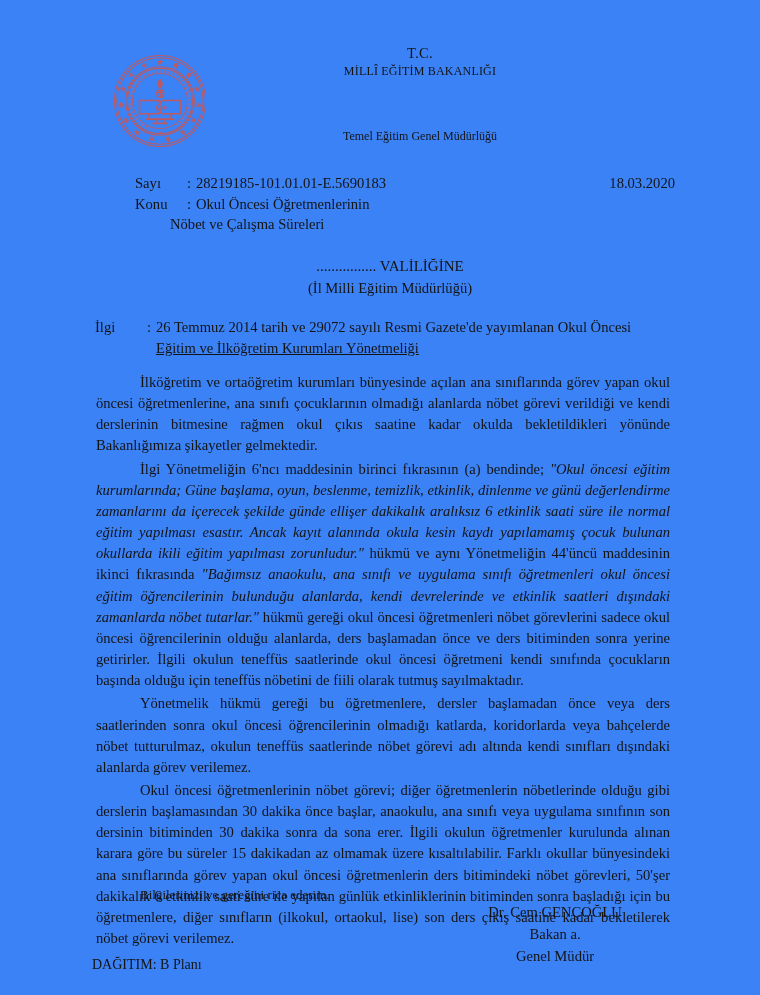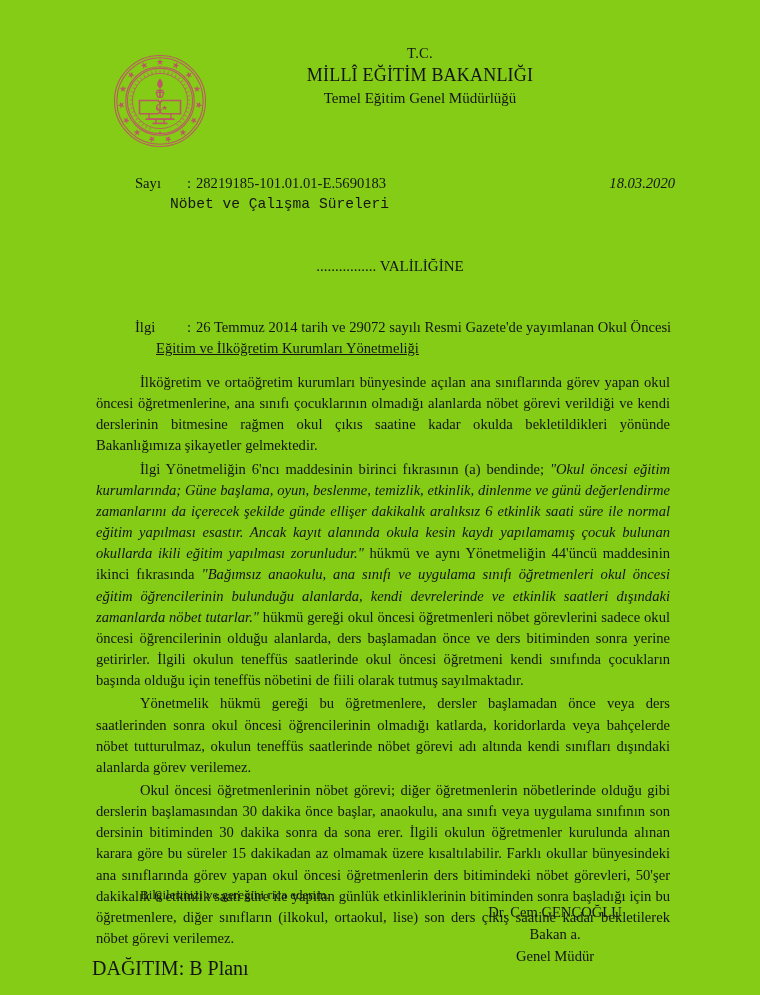--- a/index.html
+++ b/index.html
@@ -12,21 +12,21 @@
     height: 995px;
     position: relative;
     font-family: "Liberation Serif", "DejaVu Serif", serif;
     color: #141414;
     overflow: hidden;
   }
 
   .page {
     position: absolute;
     inset: 0;
-    background: #84cc16;
+    background: #3b82f6;
   }
 
   
   .letterhead {
     position: absolute;
     left: 0;
     top: 44px;
     width: 760px;
     height: 112px;
   }
@@ -46,25 +46,26 @@
     top: 0;
     width: 420px;
     text-align: center;
     line-height: 1.34;
   }
   .head-tc {
     font-size: 14.5px;
     letter-spacing: 0.3px;
   }
   .head-ministry {
-    font-size: 18px;
+    font-size: 12px;
     letter-spacing: 0.2px;
   }
   .head-dept {
-    font-size: 15px;
+    font-size: 12px;
+    margin-top: 48px;
   }
 
   
   .meta {
     position: absolute;
     left: 95px;
     top: 173px;
     width: 580px;
     font-size: 14.6px;
     line-height: 1.42;
@@ -79,25 +80,23 @@
     margin-left: 40px;
   }
   .meta-colon {
     display: inline-block;
     width: 9px;
   }
   .meta-date {
     position: absolute;
     right: 0;
     top: 0;
-    font-style: italic;
   }
   .meta-cont {
     padding-left: 75px;
-    font-family: Liberation Mono, monospace;
   }
 
   
   .recipient {
     position: absolute;
     left: 200px;
     top: 255px;
     width: 380px;
     text-align: center;
     font-size: 15px;
@@ -108,21 +107,21 @@
   
   .ilgi {
     position: absolute;
     left: 95px;
     top: 317px;
     width: 575px;
     font-size: 14.6px;
     line-height: 1.45;
   }
   .ilgi-first { white-space: nowrap; }
-  .ilgi-label { display: inline-block; width: 52px; margin-left: 40px; }
+  .ilgi-label { display: inline-block; width: 52px; }
   .ilgi-colon { display: inline-block; width: 9px; }
   .ilgi-cont { padding-left: 61px; text-decoration: underline; }
 
   
   .body-text {
     position: absolute;
     left: 96px;
     top: 372px;
     width: 574px;
     font-size: 14.6px;
@@ -155,21 +154,21 @@
     text-align: center;
     font-size: 14.6px;
     line-height: 1.5;
   }
 
   
   .distribution {
     position: absolute;
     left: 92px;
     top: 957px;
-    font-size: 20px;
+    font-size: 14px;
     text-align: right;
   }
 </style>
 </head>
 <body>
 
 <div class="page">
 
   <div class="letterhead">
 
@@ -387,25 +386,29 @@
       <div class="head-ministry">MİLLÎ EĞİTİM BAKANLIĞI</div>
       <div class="head-dept">Temel Eğitim Genel Müdürlüğü</div>
     </div>
   </div>
 
   <div class="meta">
     <div class="meta-row">
       <span class="meta-label">Sayı</span><span class="meta-colon">:</span><span>28219185-101.01.01-E.5690183</span>
       <span class="meta-date">18.03.2020</span>
     </div>
+    <div class="meta-row">
+      <span class="meta-label">Konu</span><span class="meta-colon">:</span><span>Okul Öncesi Öğretmenlerinin</span>
+    </div>
     <div class="meta-cont">Nöbet ve Çalışma Süreleri</div>
   </div>
 
   <div class="recipient">
     <div>................ VALİLİĞİNE</div>
+    <div class="recipient-sub">(İl Milli Eğitim Müdürlüğü)</div>
   </div>
 
   <div class="ilgi">
     <div class="ilgi-first">
       <span class="ilgi-label">İlgi</span><span class="ilgi-colon">:</span><span>26 Temmuz 2014 tarih ve 29072 sayılı Resmi Gazete'de yayımlanan Okul Öncesi</span>
     </div>
     <div class="ilgi-cont">Eğitim ve İlköğretim Kurumları Yönetmeliği</div>
   </div>
 
   <div class="body-text">

